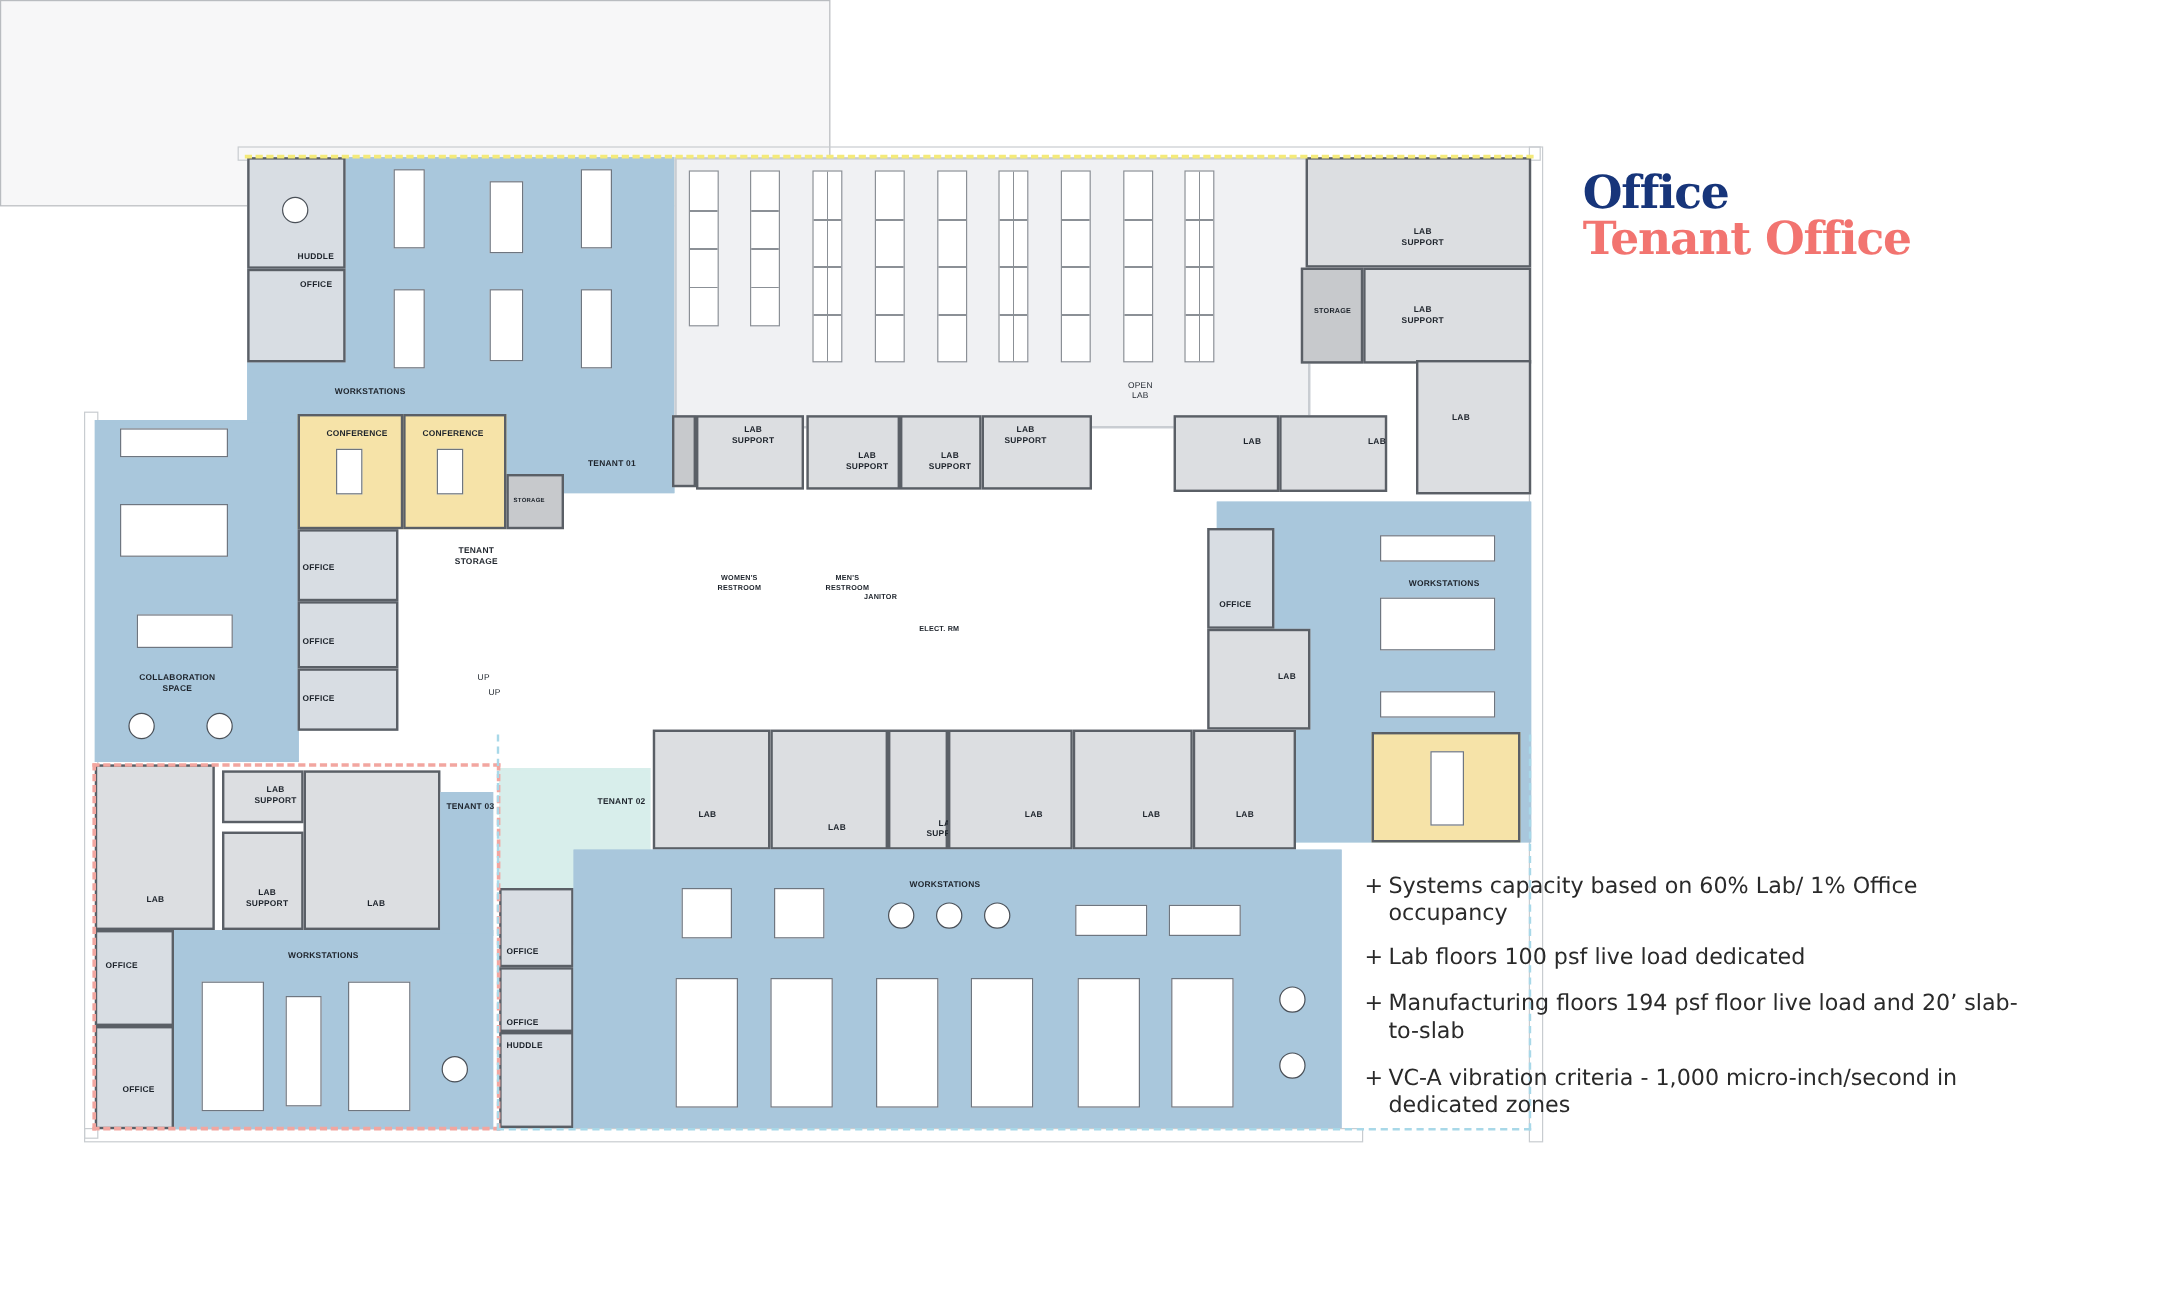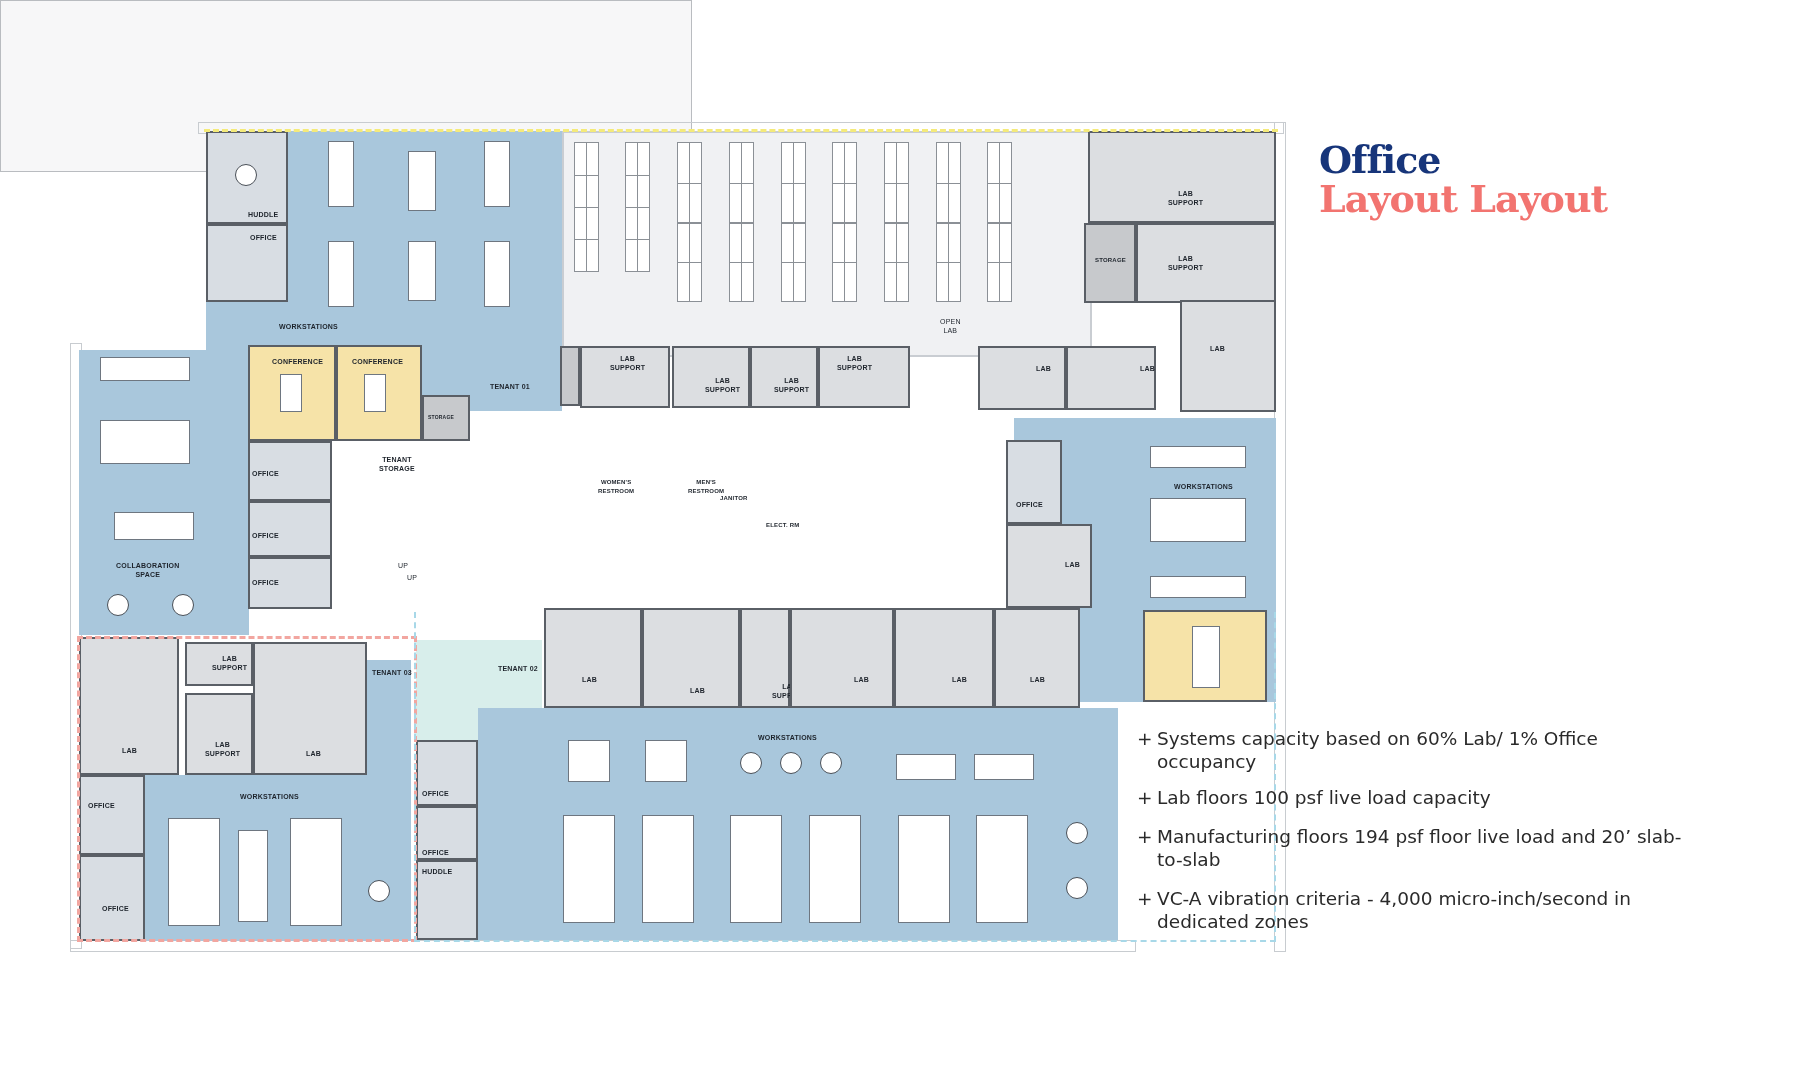--- a/index.html
+++ b/index.html
@@ -213,32 +213,32 @@
   <div class="bench" style="left:976px;top:815px;width:52px;height:108px;"></div>
   <div class="round" style="left:1066px;top:822px;width:22px;height:22px;"></div>
   <div class="round" style="left:1066px;top:877px;width:22px;height:22px;"></div>
 
   <div class="tenant-line" style="left:204px;top:129px;width:1074px;height:4px;border-top:3px dashed #f4ea7a;"></div>
   <div class="tenant-line" style="left:77px;top:636px;width:340px;height:306px;border:3px dashed #f2a6a0;border-bottom-width:3px;"></div>
   <div class="tenant-line" style="left:414px;top:612px;width:862px;height:330px;border:2px dashed #a8d8e8;border-top:none;"></div>
 </div>
 
 <div class="title l1">Office</div>
-<div class="title l2">Layout Layout</div>
+<div class="title l2">Tenant Office</div>
 
 <div class="notes">
   <div class="note">
     <span class="plus">+</span>
     <span class="txt">Systems capacity based on 60% Lab/ 1% Office occupancy</span>
   </div>
   <div class="note" style="margin-bottom:16px;">
     <span class="plus">+</span>
-    <span class="txt">Lab floors 100 psf live load capacity</span>
+    <span class="txt">Lab floors 100 psf live load dedicated</span>
   </div>
   <div class="note" style="margin-bottom:16px;">
     <span class="plus">+</span>
     <span class="txt">Manufacturing floors 194 psf floor live load and 20’ slab-to-slab</span>
   </div>
   <div class="note">
     <span class="plus">+</span>
-    <span class="txt">VC-A vibration criteria - 4,000 micro-inch/second in dedicated zones</span>
+    <span class="txt">VC-A vibration criteria - 1,000 micro-inch/second in dedicated zones</span>
   </div>
 </div>
 
 </body></html>

